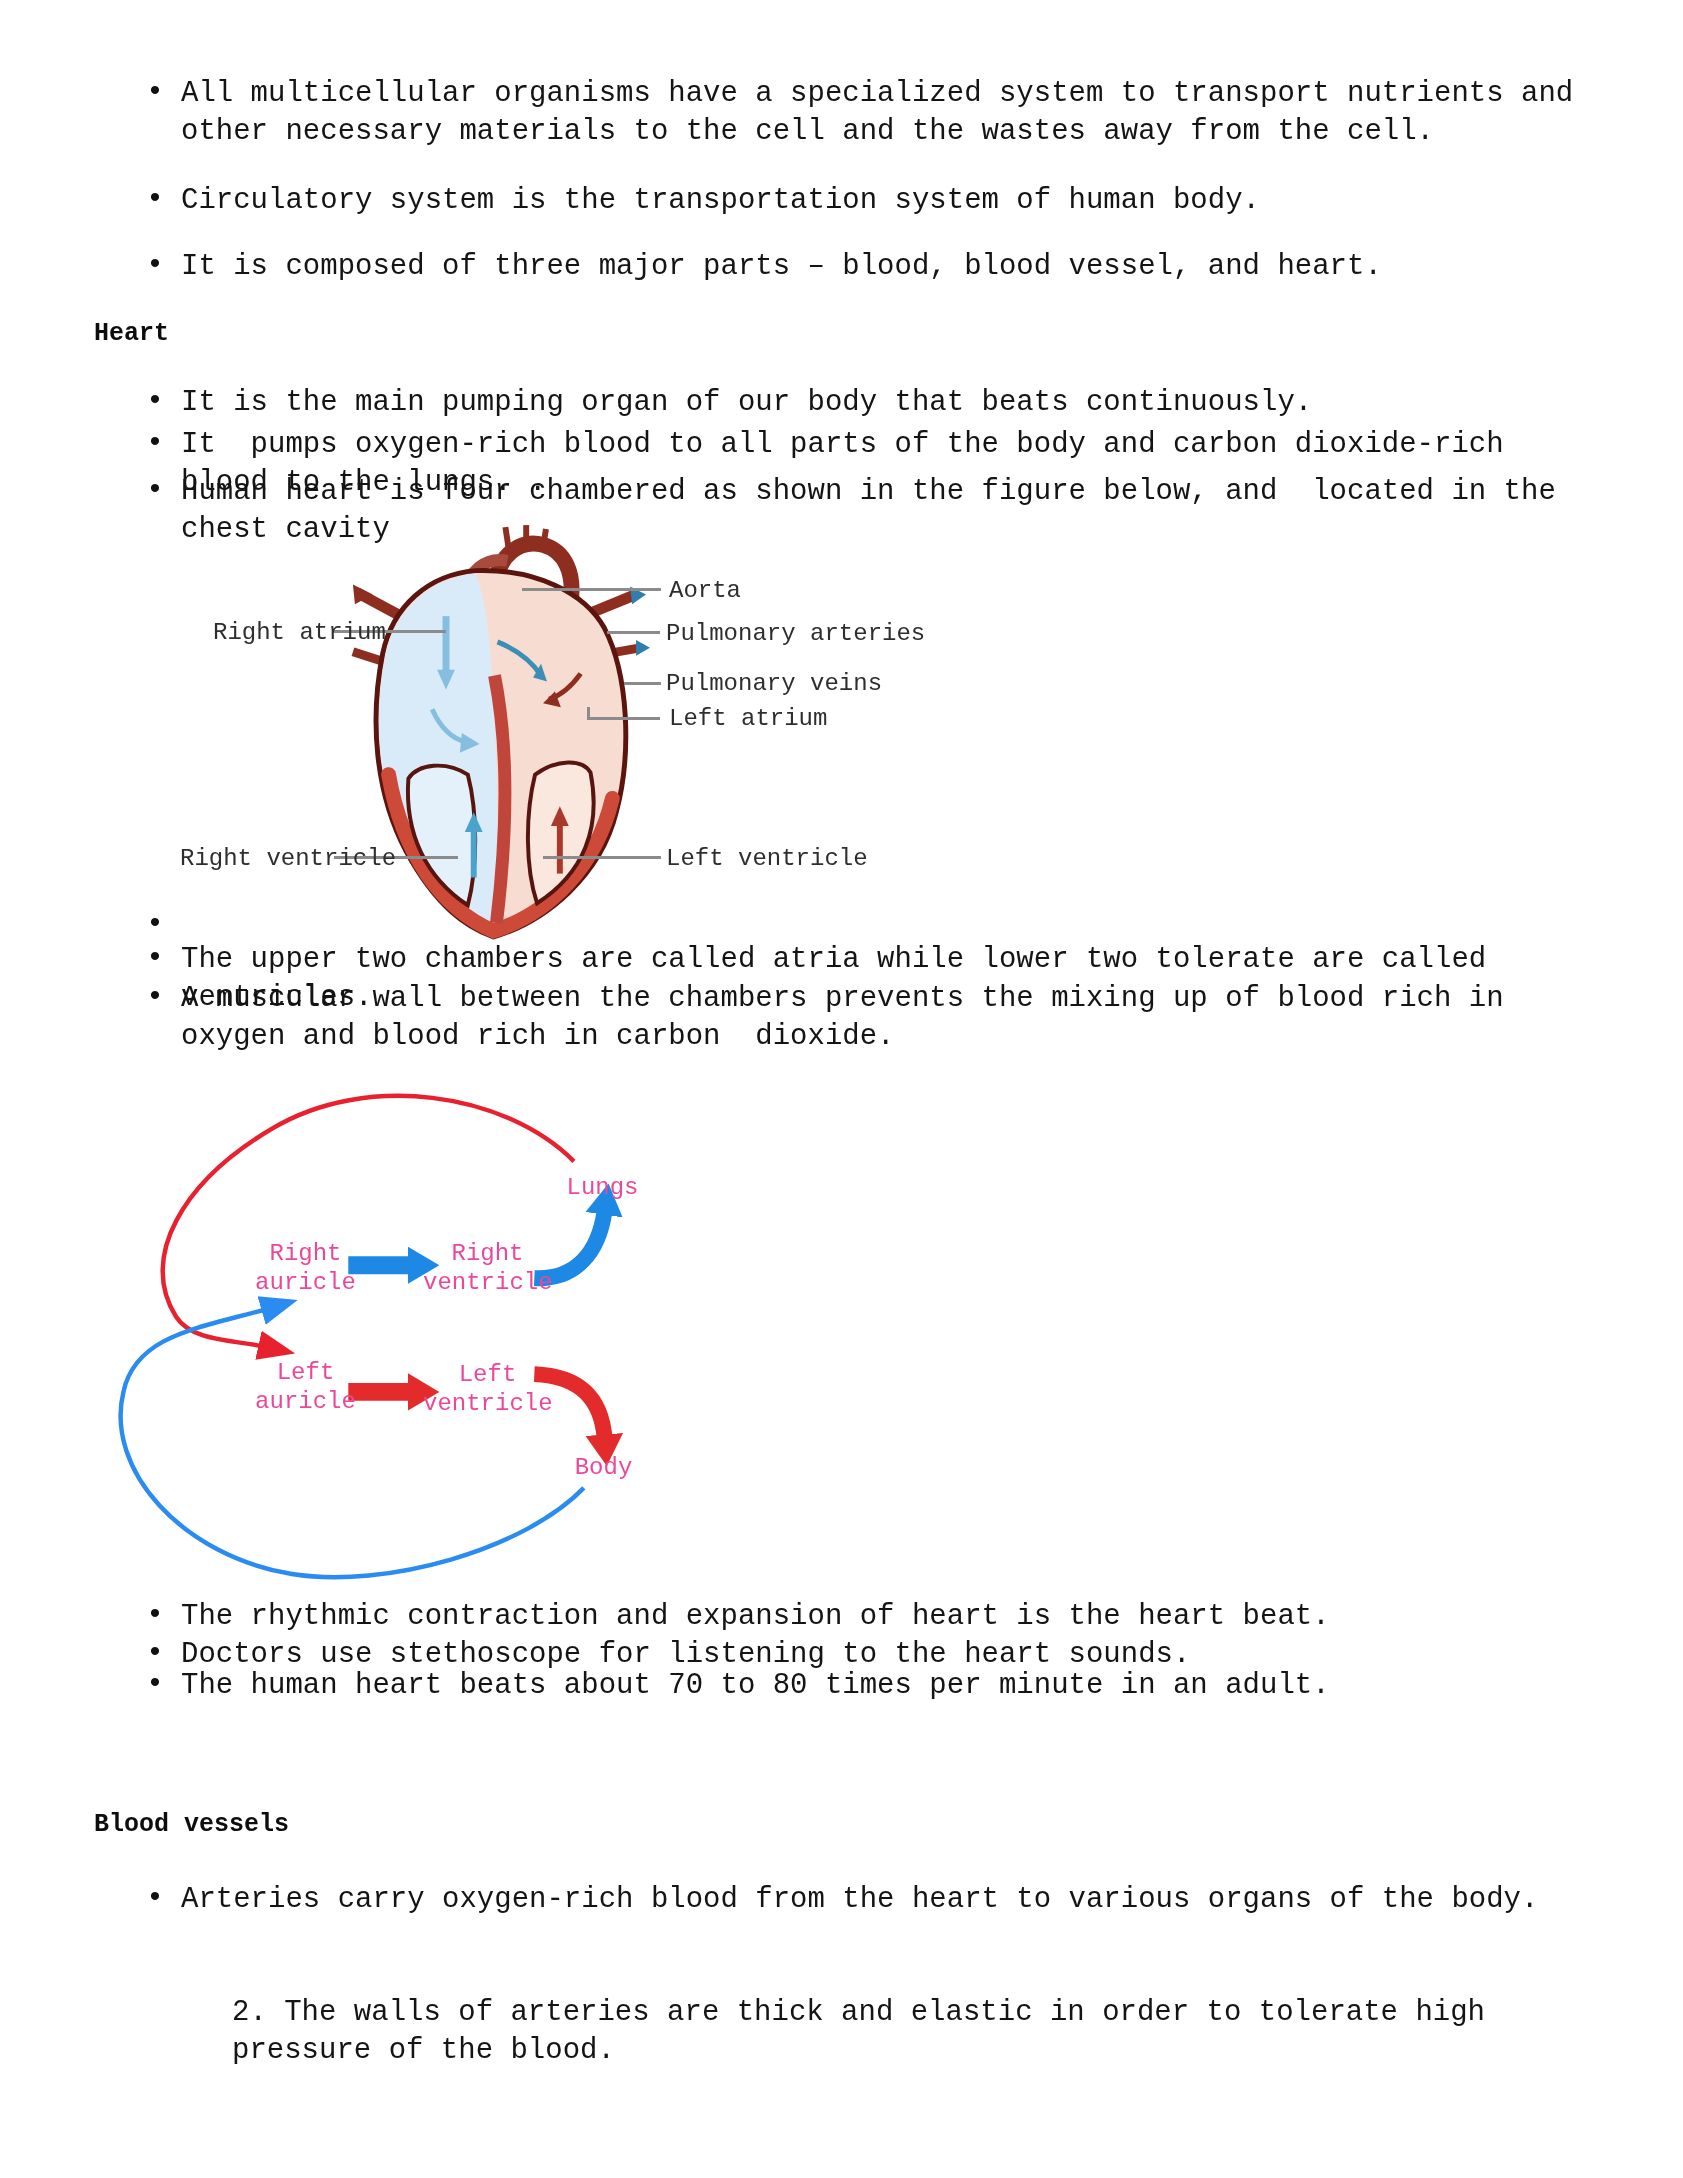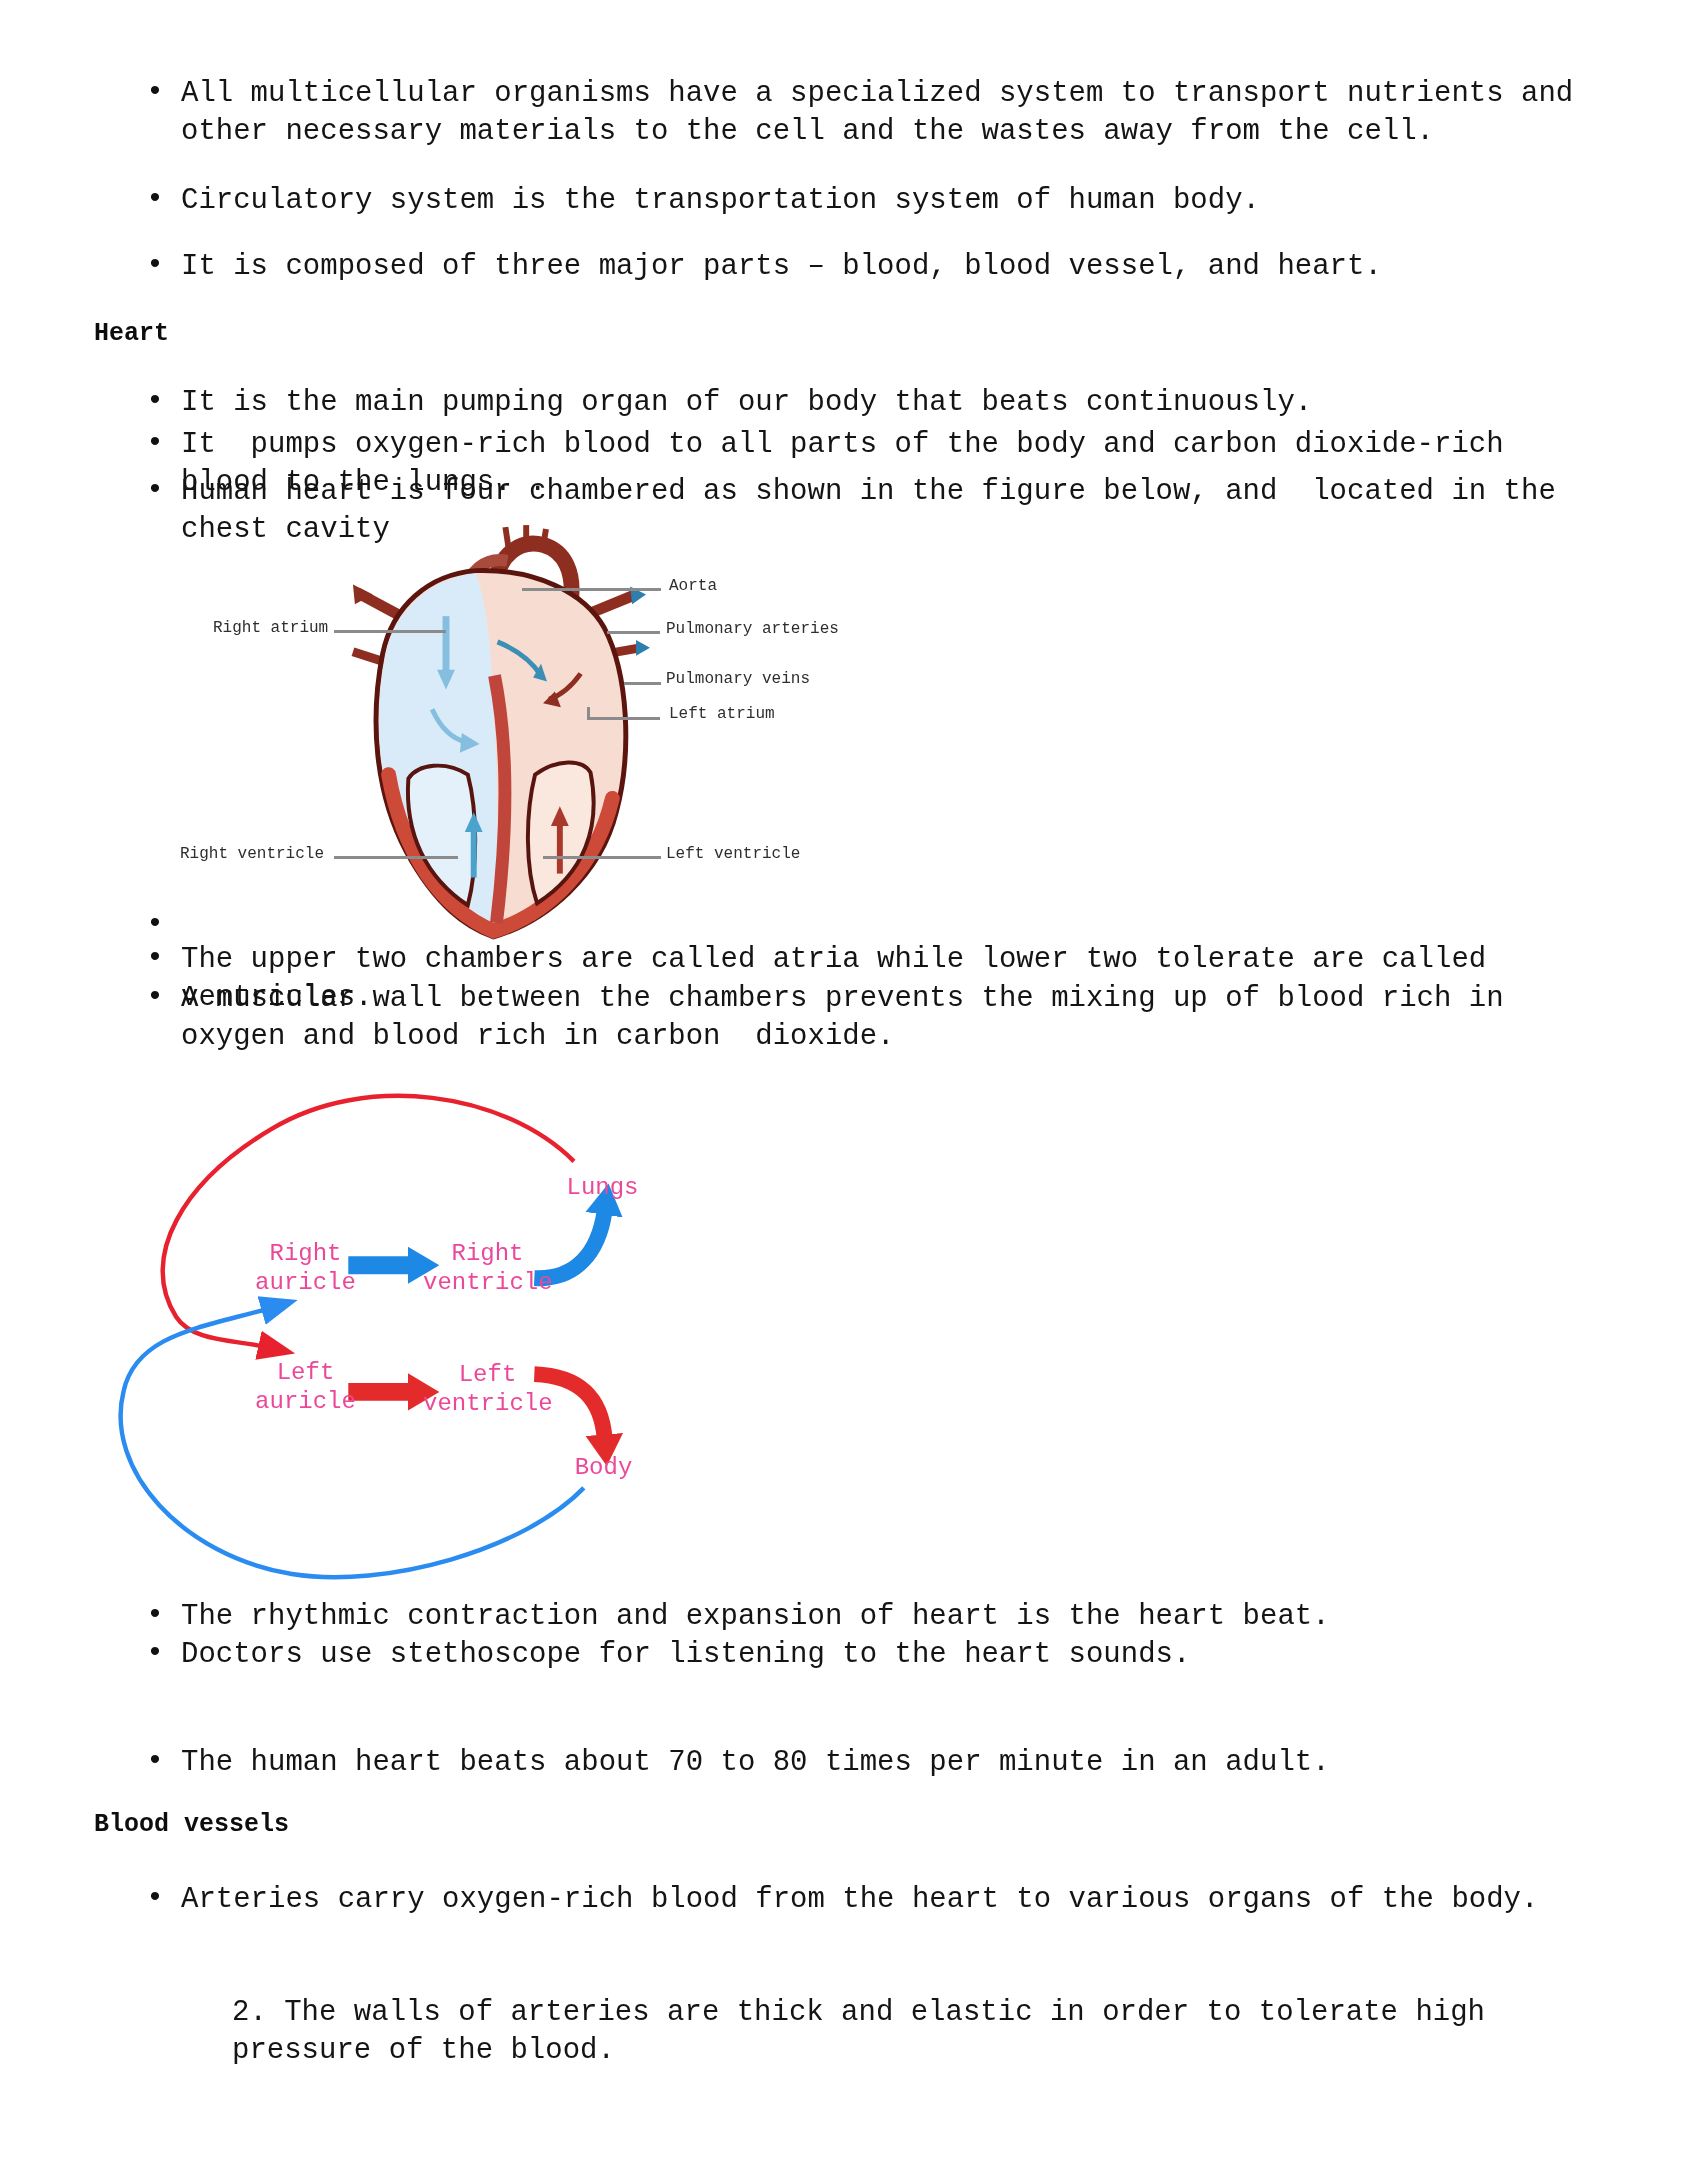--- a/index.html
+++ b/index.html
@@ -13,21 +13,21 @@
     position:absolute; left:181px; width:1406px;
     font-size:29px; line-height:38px; white-space:pre-wrap;
   }
   .bullet::before {
     content:"\2022"; position:absolute; left:-35px; top:-2px;
     font-size:30px; color:#111;
   }
   .heading { position:absolute; left:94px; font-size:25px; font-weight:bold; color:#0d0d0d; }
   .numbered { position:absolute; left:232px; width:1327px; font-size:29px; line-height:38px; }
   .numbered sub { font-size:0.68em; }
-  .fig-label { position:absolute; font-size:16px; color:#2e2e2e; white-space:nowrap; }
+  .fig-label { position:absolute; font-size:24px; color:#2e2e2e; white-space:nowrap; }
   .flow-label { position:absolute; font-size:24px; line-height:29px; color:#ec4899; text-align:center; }
   .leader { position:absolute; height:3px; background:#8b8b8b; }
   .leader-v { position:absolute; width:3px; background:#8b8b8b; }
   .figure { position:absolute; }
   svg { display:block; overflow:visible; }
 </style>
 </head>
 <body>
 
 <div id="page">
@@ -144,21 +144,21 @@
     <div class="flow-label" style="left:241px; top:155px; width:129px">Right auricle</div>
     <div class="flow-label" style="left:423px; top:155px; width:129px">Right ventricle</div>
     <div class="flow-label" style="left:241px; top:274px; width:129px">Left auricle</div>
     <div class="flow-label" style="left:423px; top:276px; width:129px">Left ventricle</div>
     <div class="flow-label" style="left:558px; top:89px;  width:89px">Lungs</div>
     <div class="flow-label" style="left:559px; top:369px; width:89px">Body</div>
   </div>
 
   <div class="bullet" style="top:1598px">The rhythmic contraction and expansion of heart is the heart beat.</div>
   <div class="bullet" style="top:1636px">Doctors use stethoscope for listening to the heart sounds.</div>
-  <div class="bullet" style="top:1744px">The human heart beats about 70 to 80 times per minute in an adult.</div>
+  <div class="bullet" style="top:1667px">The human heart beats about 70 to 80 times per minute in an adult.</div>
 
   <div class="heading" style="top:1810px">Blood vessels</div>
   <div class="bullet" style="top:1881px">Arteries carry oxygen-rich blood from the heart to various organs of the body.</div>
 
 
   <div class="numbered" style="top:1994px"><span>2. The walls of arteries are thick and elastic in order to tolerate high pressure of the blood.</span></div>
 
 </div>
 
 

